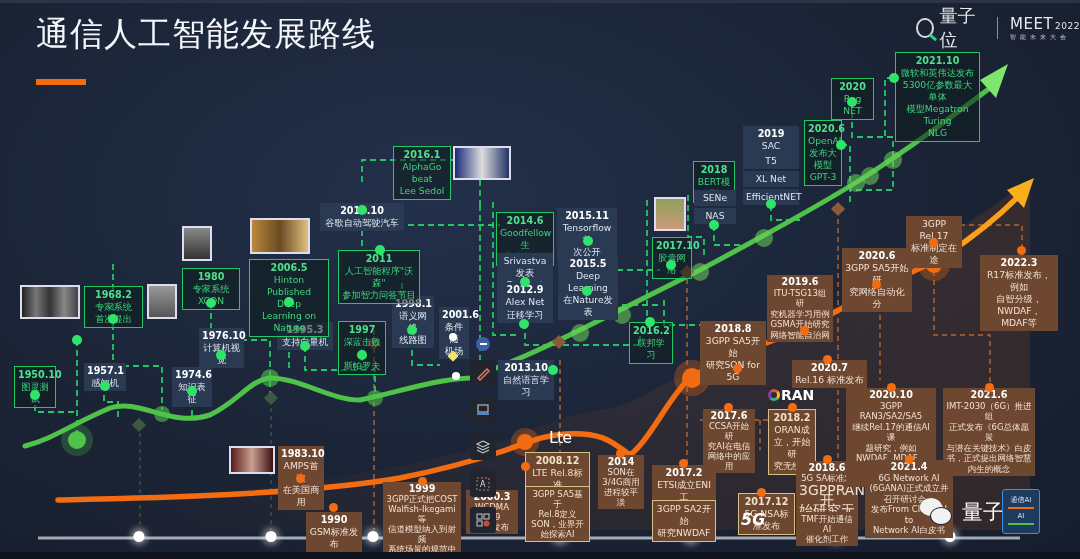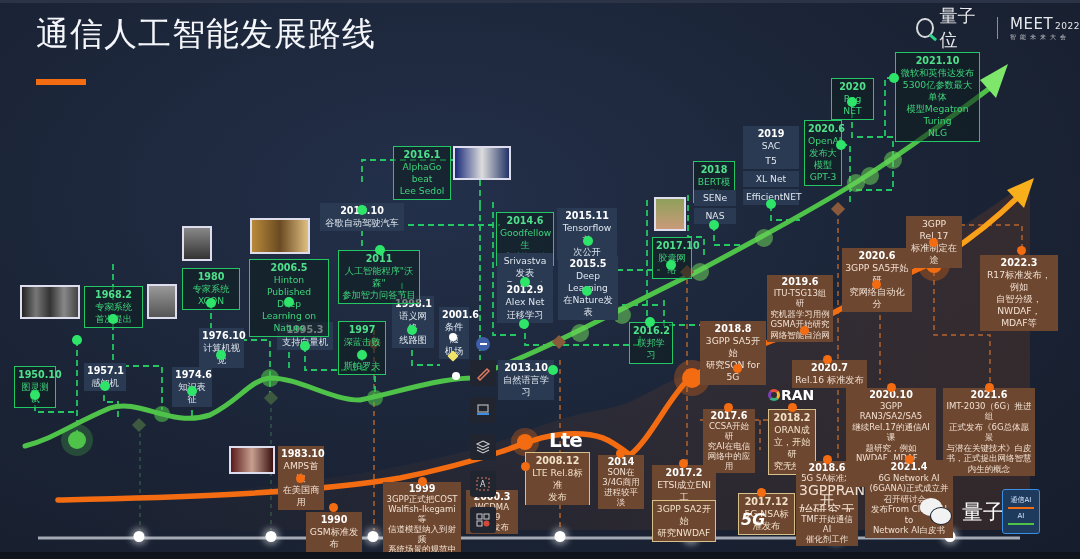--- a/index.html
+++ b/index.html
@@ -28,21 +28,21 @@
 .gb{background:#2a3a52;color:#dfe6ef;border:none}
 .gb b{color:#fff}
 .o{background:#6e4730;color:#f1e0d2;border:none}
 .o b{color:#fff}
 .oo{background:#6e4730;color:#f2e1c7;border:1.5px solid #d6c289}
 .dot{position:absolute;border-radius:50%}
 .photo{position:absolute;border:2px solid #dde;background:#555}
 .tick{position:absolute;top:550px;font-size:11px;color:#d8dbe0;transform:translateX(-50%)}
 .axisdot{position:absolute;top:531px;width:11px;height:11px;border-radius:50%;background:#fff;box-shadow:0 0 6px 3px rgba(255,255,255,.45);transform:translateX(-50%)}
 .toolbtn{position:absolute;left:470px;width:26px;height:26px;background:#20252f;border-radius:3px;display:flex;align-items:center;justify-content:center}
-.logo-lte{position:absolute;left:549px;top:428px;font-size:20px;font-weight:bold;color:#fff;letter-spacing:-1px}
+.logo-lte{position:absolute;left:549px;top:428px;font-size:16px;font-weight:normal;color:#fff;letter-spacing:-1px}
 .logo-5g{position:absolute;left:741px;top:510px;font-size:16px;font-weight:bold;color:#fff;font-style:italic}
 .logo-oran{position:absolute;left:768px;top:387px;font-size:14px;font-weight:bold;color:#fff;display:flex;align-items:center;gap:1px}
 .logo-oran .ring{width:12px;height:12px;border-radius:50%;border:3px solid transparent;border-top-color:#e84b3c;border-right-color:#f7b733;border-bottom-color:#36b37e;border-left-color:#7b3fb8}
 .watermark{position:absolute;left:920px;top:498px;display:flex;align-items:center;gap:8px;color:#fff;font-size:21px}
 .wechat{position:relative;width:34px;height:28px}
 .wechat .b1{position:absolute;left:0;top:0;width:22px;height:18px;border-radius:50%;background:#f2f2f2}
 .wechat .b2{position:absolute;left:10px;top:9px;width:22px;height:18px;border-radius:50%;background:#f2f2f2;border:1.5px solid #1b2436}
 .aibadge{position:absolute;left:1002px;top:489px;width:38px;height:45px;border:1.5px solid #3a8ee6;border-radius:3px;background:#1e3a5c;font-size:7px;text-align:center;color:#cfe4ff;padding-top:5px;line-height:10px}
 .aibadge .bar{height:2px;background:#f36c12;margin:2px 5px}
 .aibadge .bar2{height:2px;background:#4fc24a;margin:2px 5px}
@@ -245,20 +245,24 @@
 在美国商用</span></div>
   <div class="box o" style="left:306px;top:512px;width:56px"><b>1990</b><span>GSM标准发布</span></div>
   <div class="box o" style="left:383px;top:482px;width:78px;font-size:8.5px;line-height:10px"><b>1999</b><span>3GPP正式把COST
 Walfish-Ikegami等
 信道模型纳入到射频
 系统场景的规范中</span></div>
   <div class="box o" style="left:466px;top:490px;width:52px;font-size:8.5px;line-height:10px"><b>2000.3</b><span>WCDMA R99
 标准发布</span></div>
   <div class="box oo" style="left:525px;top:452px;width:65px;border-bottom:none"><b>2008.12</b><span>LTE Rel.8标准
 发布</span></div>
+  <div class="box oo" style="left:525px;top:486px;width:65px;font-size:8.5px;line-height:10px"><span>3GPP SA5基于
+Rel.8定义
+SON，业界开
+始探索AI</span></div>
   <div class="box o" style="left:598px;top:455px;width:46px;font-size:8.5px;line-height:10px"><b>2014</b><span>SON在
 3/4G商用
 进程较平
 淡</span></div>
   <div class="box o" style="left:652px;top:465px;width:64px"><b>2017.2</b><span>ETSI成立ENI工
 作组</span></div>
   <div class="box oo" style="left:652px;top:500px;width:64px"><span>3GPP SA2开始
 研究NWDAF</span></div>
   <div class="box o" style="left:703px;top:409px;width:52px;font-size:8.5px;line-height:10px"><b>2017.6</b><span>CCSA开始研
 究AI在电信

